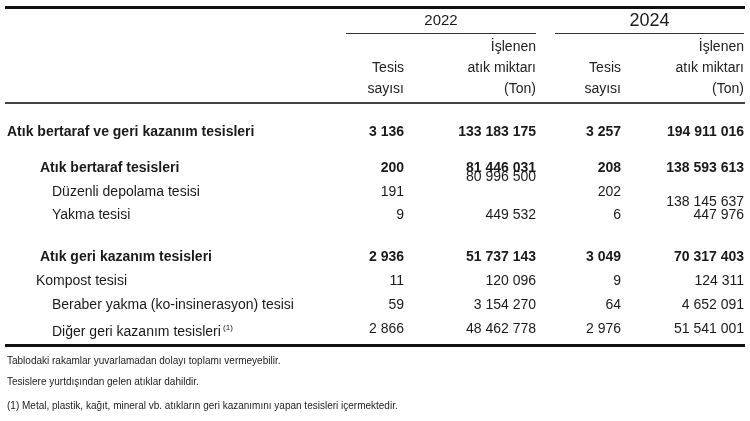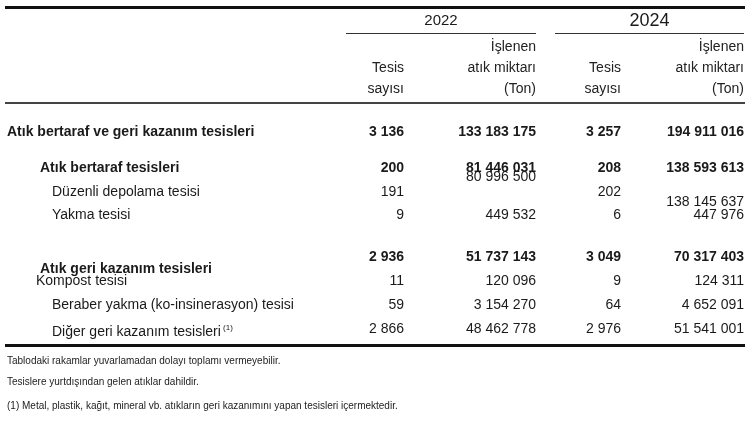--- a/index.html
+++ b/index.html
@@ -62,21 +62,21 @@
     <div class="cell" style="left:52px; top:183px;">Düzenli depolama tesisi</div>
     <div class="cell r" style="left:340px; top:183px; width:64px;">191</div>
     <div class="cell r" style="left:420px; top:168px; width:116px;">80 996 500</div>
     <div class="cell r" style="left:555px; top:183px; width:66px;">202</div>
     <div class="cell r" style="left:625px; top:166px; width:119px;margin-top:27px;">138 145 637</div>
     <div class="cell" style="left:52px; top:206px;">Yakma tesisi</div>
     <div class="cell r" style="left:340px; top:206px; width:64px;">9</div>
     <div class="cell r" style="left:420px; top:206px; width:116px;">449 532</div>
     <div class="cell r" style="left:555px; top:206px; width:66px;">6</div>
     <div class="cell r" style="left:625px; top:206px; width:119px;">447 976</div>
-    <div class="cell b" style="left:40px; top:248px;margin-top:12px;">Atık geri kazanım tesisleri</div>
+    <div class="cell b" style="left:40px; top:248px;">Atık geri kazanım tesisleri</div>
     <div class="cell b r" style="left:340px; top:248px; width:64px;">2 936</div>
     <div class="cell b r" style="left:420px; top:248px; width:116px;">51 737 143</div>
     <div class="cell b r" style="left:555px; top:248px; width:66px;">3 049</div>
     <div class="cell b r" style="left:625px; top:248px; width:119px;">70 317 403</div>
     <div class="cell" style="left:36px; top:272px;text-align:right;">Kompost tesisi</div>
     <div class="cell r" style="left:340px; top:272px; width:64px;">11</div>
     <div class="cell r" style="left:420px; top:272px; width:116px;">120 096</div>
     <div class="cell r" style="left:555px; top:272px; width:66px;">9</div>
     <div class="cell r" style="left:625px; top:272px; width:119px;">124 311</div>
     <div class="cell" style="left:52px; top:296px;">Beraber yakma (ko-insinerasyon) tesisi</div>

